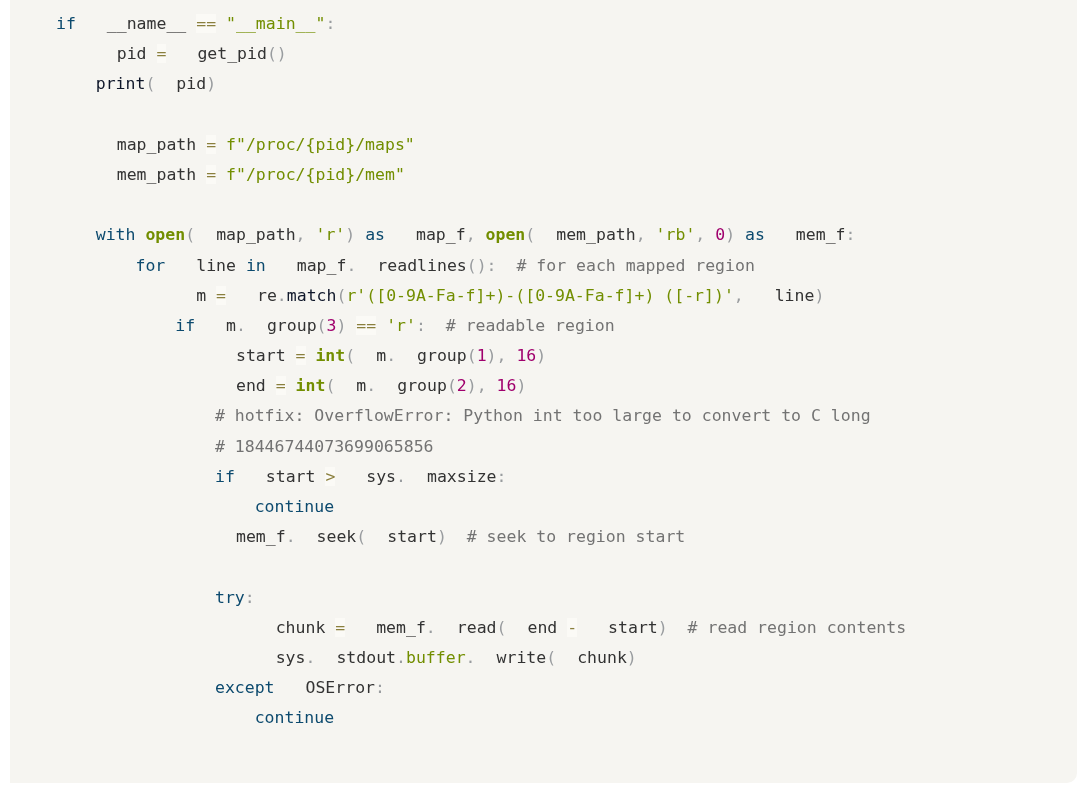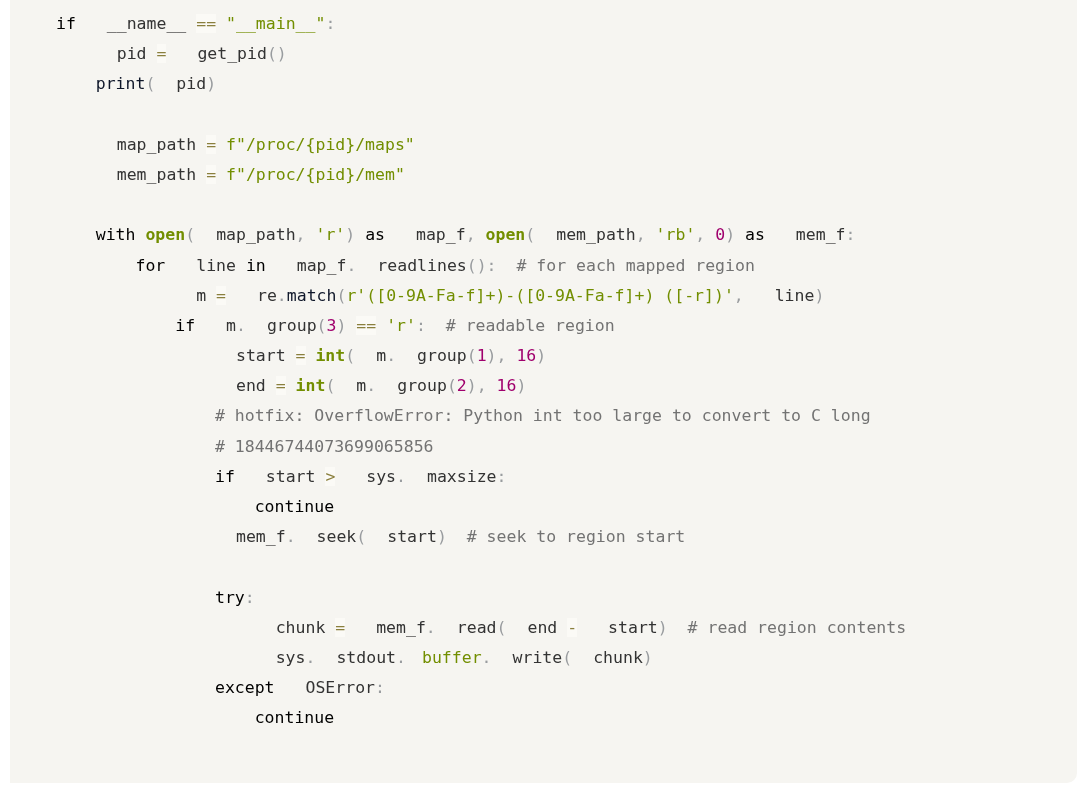--- a/index.html
+++ b/index.html
@@ -27,29 +27,29 @@
     font-family: "DejaVu Sans Mono", "Liberation Mono", monospace;
     font-size: 16.5px;
     line-height: 30.2px;
     color: #333333;
     white-space: pre;
     -webkit-font-smoothing: antialiased;
   }
   .ln { display: block; height: 30.2px; padding-left: 46px; }
 
   
-  .kw  { color: #000000; }            
+  .kw  { color: #0c4a6e; }            
   .bi  { color: #728e00; font-weight: bold; }            
   .fn  { color: #0f172a; }            
   .str { color: #728e00; }            
   .num { color: #a0006d; }            
   .com { color: #737373; }            
   .pn  { color: #999c9f; }            
   .op  { color: #8a7f3d; background: #fbfaf6; } 
   .nm  { color: #333333; margin-left: 21px; }            
-  .attr{ color: #728e00; margin-left: 16px; }            
+  .attr{ color: #728e00; }            
 </style>
 </head>
 <body>
 
 <div id="code-panel">
   <pre class="code"><span class="ln"><span class="kw">if</span> <span class="nm">__name__</span> <span class="op">==</span> <span class="str">"__main__"</span><span class="pn">:</span></span><span class="ln">    <span class="nm">pid</span> <span class="op">=</span> <span class="nm">get_pid</span><span class="pn">()</span></span><span class="ln">    <span class="fn">print</span><span class="pn">(</span><span class="nm">pid</span><span class="pn">)</span></span><span class="ln"> </span><span class="ln">    <span class="nm">map_path</span> <span class="op">=</span> <span class="str">f"/proc/{pid}/maps"</span></span><span class="ln">    <span class="nm">mem_path</span> <span class="op">=</span> <span class="str">f"/proc/{pid}/mem"</span></span><span class="ln"> </span><span class="ln">    <span class="kw">with</span> <span class="bi">open</span><span class="pn">(</span><span class="nm">map_path</span><span class="pn">,</span> <span class="str">'r'</span><span class="pn">)</span> <span class="kw">as</span> <span class="nm">map_f</span><span class="pn">,</span> <span class="bi">open</span><span class="pn">(</span><span class="nm">mem_path</span><span class="pn">,</span> <span class="str">'rb'</span><span class="pn">,</span> <span class="num">0</span><span class="pn">)</span> <span class="kw">as</span> <span class="nm">mem_f</span><span class="pn">:</span></span><span class="ln">        <span class="kw">for</span> <span class="nm">line</span> <span class="kw">in</span> <span class="nm">map_f</span><span class="pn">.</span><span class="nm">readlines</span><span class="pn">():</span>  <span class="com"># for each mapped region</span></span><span class="ln">            <span class="nm">m</span> <span class="op">=</span> <span class="nm">re</span><span class="pn">.</span><span class="fn">match</span><span class="pn">(</span><span class="str">r'([0-9A-Fa-f]+)-([0-9A-Fa-f]+) ([-r])'</span><span class="pn">,</span> <span class="nm">line</span><span class="pn">)</span></span><span class="ln">            <span class="kw">if</span> <span class="nm">m</span><span class="pn">.</span><span class="nm">group</span><span class="pn">(</span><span class="num">3</span><span class="pn">)</span> <span class="op">==</span> <span class="str">'r'</span><span class="pn">:</span>  <span class="com"># readable region</span></span><span class="ln">                <span class="nm">start</span> <span class="op">=</span> <span class="bi">int</span><span class="pn">(</span><span class="nm">m</span><span class="pn">.</span><span class="nm">group</span><span class="pn">(</span><span class="num">1</span><span class="pn">)</span><span class="pn">,</span> <span class="num">16</span><span class="pn">)</span></span><span class="ln">                <span class="nm">end</span> <span class="op">=</span> <span class="bi">int</span><span class="pn">(</span><span class="nm">m</span><span class="pn">.</span><span class="nm">group</span><span class="pn">(</span><span class="num">2</span><span class="pn">)</span><span class="pn">,</span> <span class="num">16</span><span class="pn">)</span></span><span class="ln">                <span class="com"># hotfix: OverflowError: Python int too large to convert to C long</span></span><span class="ln">                <span class="com"># 18446744073699065856</span></span><span class="ln">                <span class="kw">if</span> <span class="nm">start</span> <span class="op">&gt;</span> <span class="nm">sys</span><span class="pn">.</span><span class="nm">maxsize</span><span class="pn">:</span></span><span class="ln">                    <span class="kw">continue</span></span><span class="ln">                <span class="nm">mem_f</span><span class="pn">.</span><span class="nm">seek</span><span class="pn">(</span><span class="nm">start</span><span class="pn">)</span>  <span class="com"># seek to region start</span></span><span class="ln"> </span><span class="ln">                <span class="kw">try</span><span class="pn">:</span></span><span class="ln">                    <span class="nm">chunk</span> <span class="op">=</span> <span class="nm">mem_f</span><span class="pn">.</span><span class="nm">read</span><span class="pn">(</span><span class="nm">end</span> <span class="op">-</span> <span class="nm">start</span><span class="pn">)</span>  <span class="com"># read region contents</span></span><span class="ln">                    <span class="nm">sys</span><span class="pn">.</span><span class="nm">stdout</span><span class="pn">.</span><span class="attr">buffer</span><span class="pn">.</span><span class="nm">write</span><span class="pn">(</span><span class="nm">chunk</span><span class="pn">)</span></span><span class="ln">                <span class="kw">except</span> <span class="nm">OSError</span><span class="pn">:</span></span><span class="ln">                    <span class="kw">continue</span></span></pre>
 </div>
 
 </body></html>

